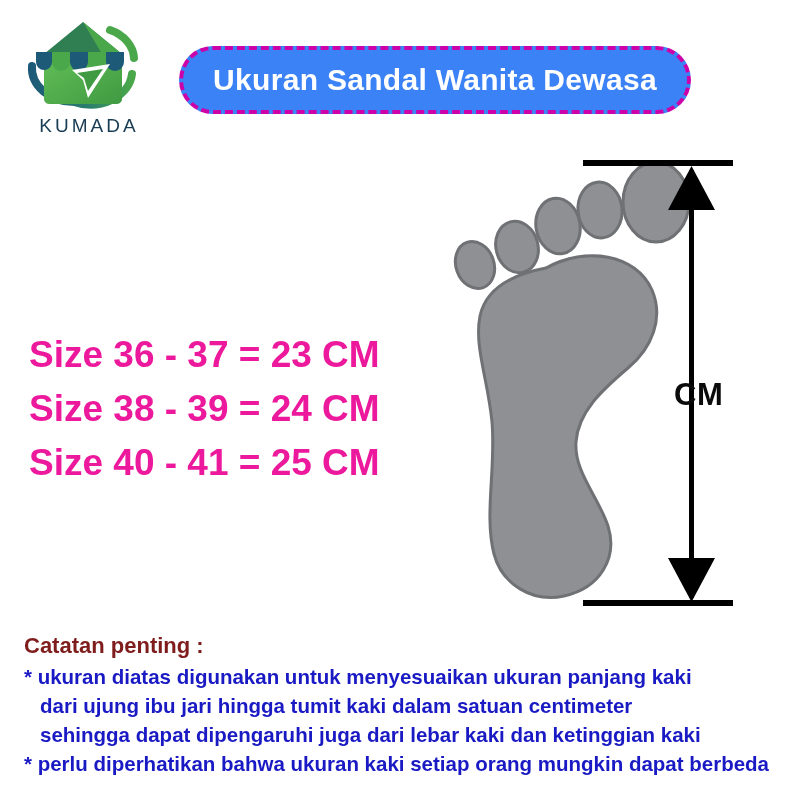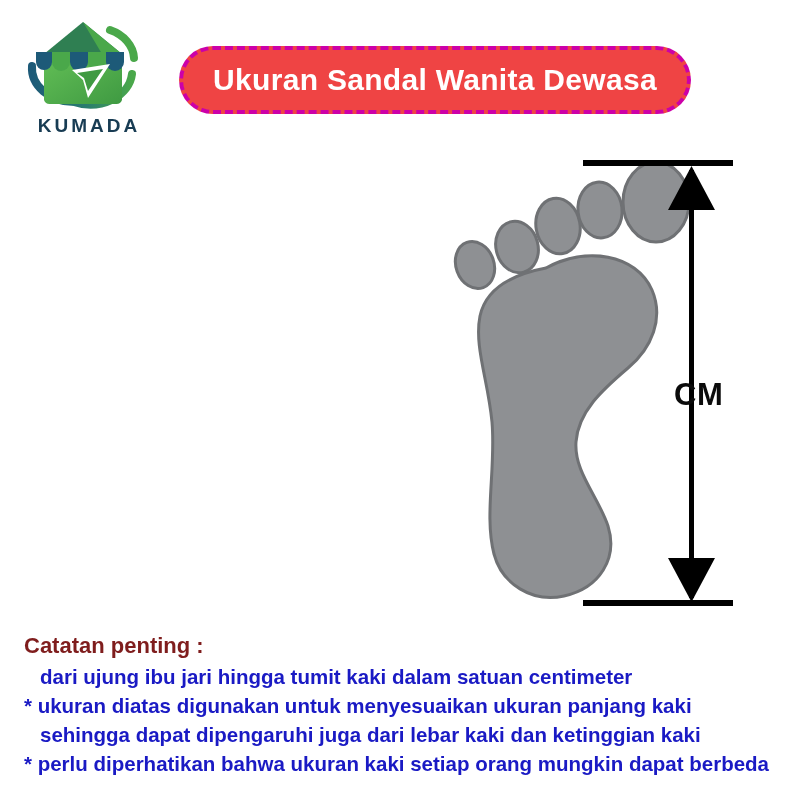--- a/index.html
+++ b/index.html
@@ -35,35 +35,35 @@
     height: 100px;
   }
   .logo-word {
     position: absolute;
     left: 0;
     top: 100px;
     width: 150px;
     text-align: center;
     font-family: "Liberation Sans", sans-serif;
     font-size: 19px;
-    font-weight: 700;
+    font-weight: 400;
     letter-spacing: 3px;
     color: #183c53;
     line-height: 24px;
   }
 
   
   .title-banner {
     position: absolute;
     left: 179px;
     top: 46px;
     width: 512px;
     height: 68px;
     box-sizing: border-box;
-    background: #ef4444;
+    background: #3b82f6;
     border: 4px dashed #cc00a8;
     border-radius: 36px;
     display: flex;
     align-items: center;
     justify-content: center;
   }
   .title-text {
     font-family: "Liberation Sans", sans-serif;
     font-size: 30px;
     font-weight: 700;
@@ -174,20 +174,25 @@
         <path d="M63 59 L89 55 L74 77 L70 64 Z" fill="#3f9a42"></path>
       </svg>
     </div>
     <div class="logo-word">KUMADA</div>
   </div>
 
   <div class="title-banner">
     <div class="title-text">Ukuran Sandal Wanita Dewasa</div>
   </div>
 
+  <div class="size-list">
+    <div class="size-line">Size 36 - 37 = 23 CM</div>
+    <div class="size-line">Size 38 - 39 = 24 CM</div>
+    <div class="size-line">Size 40 - 41 = 25 CM</div>
+  </div>
 
   <div class="foot-diagram">
     <svg width="360" height="470" viewBox="0 0 360 470" xmlns="http://www.w3.org/2000/svg">
       <g>
 
         <ellipse cx="35" cy="115" rx="19" ry="24" transform="rotate(-20 35 115)" fill="#8e9093" stroke="#6f7174" stroke-width="3"></ellipse>
         <ellipse cx="77" cy="97" rx="21" ry="26" transform="rotate(-15 77 97)" fill="#8e9093" stroke="#6f7174" stroke-width="3"></ellipse>
         <ellipse cx="118" cy="76" rx="22" ry="28" transform="rotate(-10 118 76)" fill="#8e9093" stroke="#6f7174" stroke-width="3"></ellipse>
         <ellipse cx="160" cy="60" rx="22" ry="28" transform="rotate(-6 160 60)" fill="#8e9093" stroke="#6f7174" stroke-width="3"></ellipse>
         <ellipse cx="216" cy="52" rx="33" ry="40" fill="#8e9093" stroke="#6f7174" stroke-width="3"></ellipse>
@@ -215,19 +220,19 @@
         <path d="M251.5 16 L275 60 L228 60 Z" fill="#000000"></path>
 
         <path d="M251.5 452 L275 408 L228 408 Z" fill="#000000"></path>
       </g>
     </svg>
   </div>
   <div class="cm-label">CM</div>
 
   <div class="notes">
     <div class="note-heading">Catatan penting :</div>
+    <div class="note-line">* ukuran diatas digunakan untuk menyesuaikan ukuran panjang kaki</div>
     <div class="note-line indent">dari ujung ibu jari hingga tumit kaki dalam satuan centimeter</div>
-    <div class="note-line">* ukuran diatas digunakan untuk menyesuaikan ukuran panjang kaki</div>
     <div class="note-line indent">sehingga dapat dipengaruhi juga dari lebar kaki dan ketinggian kaki</div>
     <div class="note-line">* perlu diperhatikan bahwa ukuran kaki setiap orang mungkin dapat berbeda</div>
   </div>
 
 </div>
 
 </body></html>

